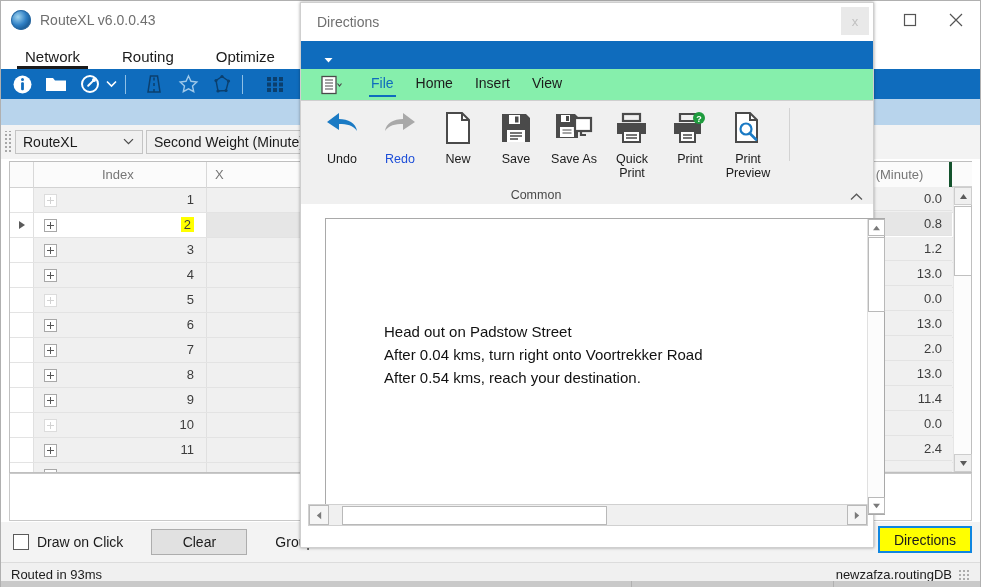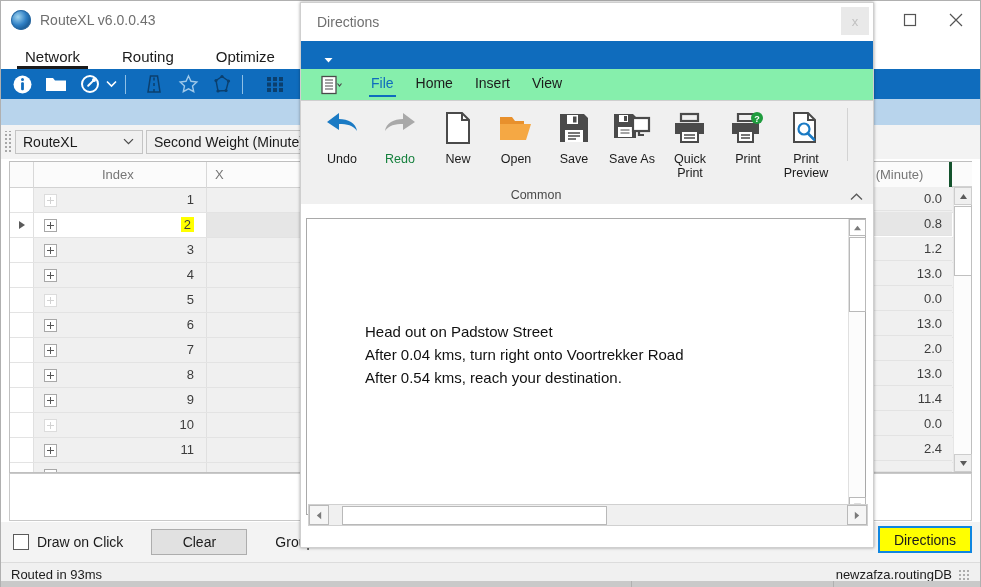--- a/index.html
+++ b/index.html
@@ -143,27 +143,27 @@
   .rtab.active{color:#0f6cbd;}
   .rtab.active:after{content:"";position:absolute;left:-2px;right:-2px;bottom:-3px;height:2px;
                      background:#0f6cbd;}
 
   .rib-body{height:103px;background:#f0f0f0;position:relative;box-sizing:border-box;}
   .rib-groups{display:flex;height:80px;padding-top:3px;box-sizing:border-box;}
   .rgrp{display:flex;}
   .ritem{width:58px;display:flex;flex-direction:column;align-items:center;
          font-size:12.5px;color:#1b1b1b;line-height:14px;text-align:center;}
   .ritem .ic{height:48px;display:flex;align-items:center;justify-content:center;}
-  .ritem.dim{color:#15803d;}
+  .ritem.dim{color:#1d4ed8;}
   .rib-vsep{width:1px;background:#d3d3d3;margin:4px 6px 20px 12px;}
   .grp-label{position:absolute;bottom:2px;left:0;width:470px;text-align:center;font-size:12.5px;
              color:#4a4a4a;}
   .rib-collapse{position:absolute;right:10px;bottom:3px;color:#5a5a5a;}
 
-  .dlg-doc{position:absolute;left:5px;top:215px;width:560px;height:297px;background:#fff;
+  .dlg-doc{position:absolute;left:24px;top:215px;width:560px;height:297px;background:#fff;
            border:1px solid #a9a9a9;box-sizing:border-box;}
   .doc-text{position:absolute;left:58px;top:101px;font-size:15px;color:#111;line-height:23px;
             white-space:pre;}
   .doc-vs{position:absolute;right:0;top:0;width:17px;height:295px;background:#fcfcfc;
           border-left:1px solid #e0e0e0;box-sizing:border-box;}
   .doc-vs .thumb{position:absolute;left:0;top:18px;width:17px;height:75px;background:#fff;
                  border:1px solid #b9b9b9;box-sizing:border-box;}
   .vsarrow{width:17px;height:17px;display:flex;align-items:center;justify-content:center;
            background:#fff;border:1px solid #b9b9b9;box-sizing:border-box;}
   .dlg-hs{position:absolute;left:7px;bottom:21px;width:560px;height:22px;background:#f0f0f0;
@@ -550,29 +550,20 @@
           <div class="ritem">
             <span class="ic">
               <svg width="32" height="34" viewBox="0 0 32 34">
                 <path d="M5 2h15l7 7v23H5z" fill="#fff" stroke="#4a4a4a" stroke-width="2"></path>
                 <path d="M20 2v7h7" fill="none" stroke="#4a4a4a" stroke-width="2"></path>
               </svg>
             </span>
             <span>New</span>
           </div>
 
-          <div class="ritem">
-            <span class="ic">
-              <svg width="36" height="30" viewBox="0 0 36 30">
-                <path d="M2 4h12l3 4h9v4H2z" fill="#e8902c"></path>
-                <path d="M2 11h31l-5 16H2z" fill="#f5a844"></path>
-              </svg>
-            </span>
-            <span>Open</span>
-          </div>
 
           <div class="ritem">
             <span class="ic">
               <svg width="32" height="32" viewBox="0 0 32 32">
                 <path d="M2 2h24l4 4v24H2z" fill="#4a4a4a"></path>
                 <rect x="9" y="3" width="11" height="9" fill="#fff"></rect>
                 <rect x="15" y="4.5" width="3.5" height="6" fill="#4a4a4a"></rect>
                 <rect x="7" y="18" width="18" height="12" fill="#fff"></rect>
                 <path d="M10 21h12M10 24h12M10 27h8" stroke="#4a4a4a" stroke-width="1.4"></path>
               </svg>

